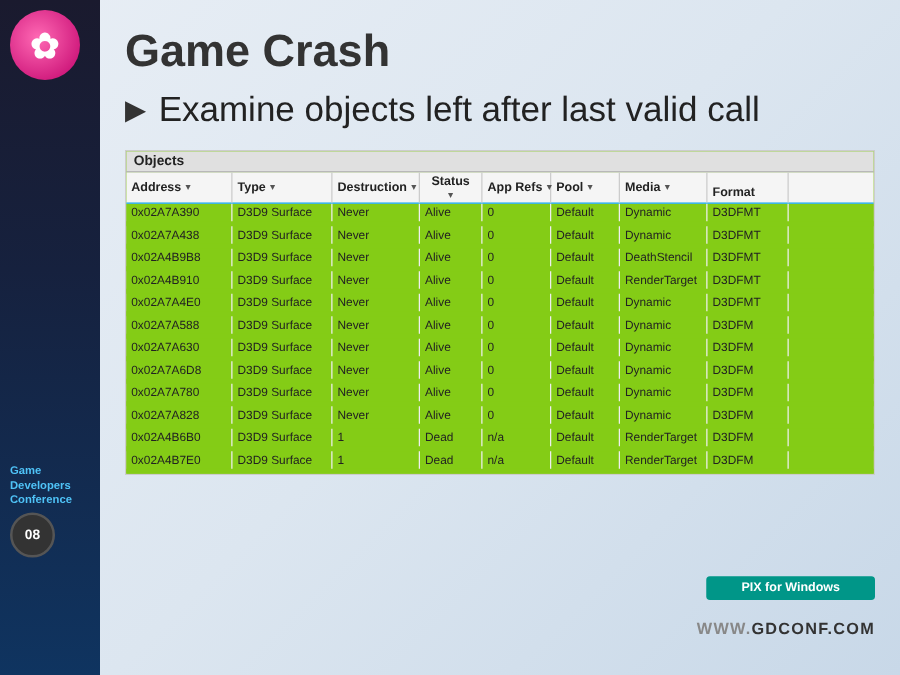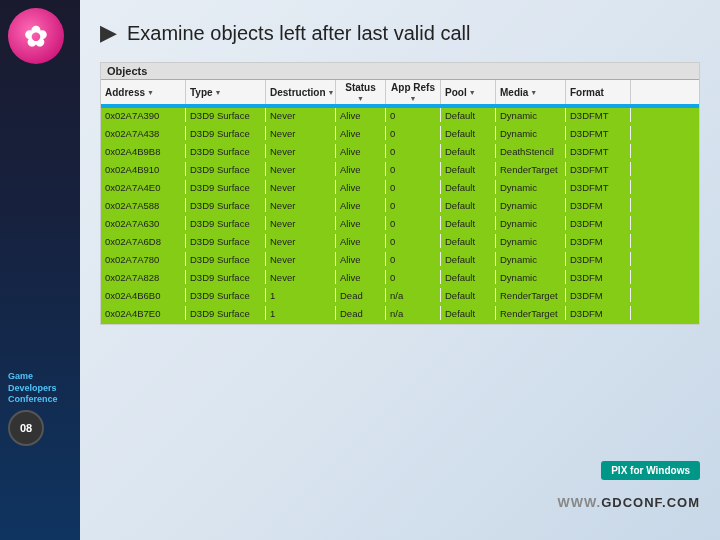--- a/index.html
+++ b/index.html
@@ -117,21 +117,21 @@
       margin-bottom: 16px;
       gap: 10px;
     }
 
     .bullet-arrow {
       font-size: 22px;
       color: #333;
     }
 
     .subtitle {
-      font-size: 20px;
+      font-size: 28px;
       color: #222;
       font-weight: normal;
     }
 
     
     .table-container {
       background: #84cc16;
       border: 1px solid #ccc;
       width: 100%;
       font-size: 10px;
@@ -143,21 +143,21 @@
       padding: 2px 6px;
       font-size: 11px;
       font-weight: bold;
       border-bottom: 1px solid #aaa;
       color: #222;
     }
 
     .table-header {
       display: flex;
       background: #f5f5f5;
-      border-bottom: 4px solid #0ea5e9;
+      border-bottom: 1px solid #0ea5e9;
     }
 
     .col-header {
       display: flex;
       align-items: center;
       gap: 2px;
       padding: 2px 4px;
       border-right: 1px solid #ccc;
       font-size: 10px;
       font-weight: bold;
@@ -167,24 +167,24 @@
 
     .col-header .dropdown-arrow {
       font-size: 7px;
       color: #555;
     }
 
     .col-address { width: 85px; }
     .col-type { width: 80px; }
     .col-destruction { width: 70px; }
     .col-status { width: 50px; flex-direction: column; }
-    .col-apprefs { width: 55px; flex-direction: column; }
+    .col-apprefs { width: 55px; }
     .col-pool { width: 55px; }
     .col-usage { width: 70px; }
-    .col-format { width: 65px; }
+    .col-format { width: 65px; align-items: flex-end; }
 
     .table-body .table-row {
       display: flex;
       border-bottom: 4px solid #84cc16;
     }
 
     .table-cell {
       padding: 1.5px 4px;
       border-right: 1px solid #eee;
       font-size: 9.5px;
@@ -195,21 +195,21 @@
 
     
     .pix-badge {
       position: absolute;
       bottom: 60px;
       right: 20px;
       background: #009688;
       color: white;
       font-size: 10px;
       font-weight: bold;
-      padding: 4px 10px;
+      padding: 4px 28px;
       border-radius: 3px;
     }
 
     .gdconf-url {
       position: absolute;
       bottom: 30px;
       right: 20px;
       color: #555;
       font-size: 13px;
       font-weight: bold;
@@ -235,20 +235,21 @@
 
   <div class="gdc-logo">
     <div class="gdc-top">Game</div>
     <div style="color:#4fc3f7;font-size:9px;font-weight:bold;">Developers</div>
     <div style="color:#4fc3f7;font-size:9px;font-weight:bold;">Conference</div>
     <div class="gdc-badge">08</div>
   </div>
 </div>
 
 <div class="main-content">
+  <h1 class="title">Game Crash</h1>
 
   <div class="subtitle-row">
     <span class="bullet-arrow">▶</span>
     <span class="subtitle">Examine objects left after last valid call</span>
   </div>
 
   <div class="table-container">
     <div class="table-title-bar">Objects</div>
 
     <div class="table-header">

